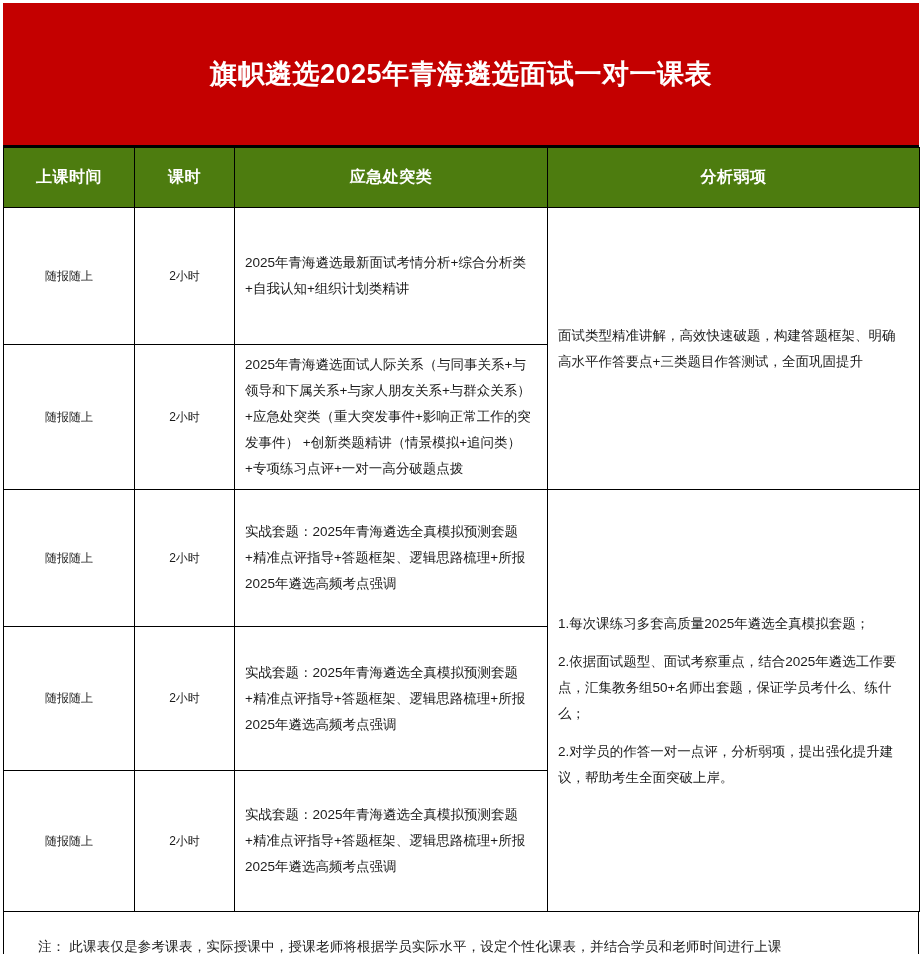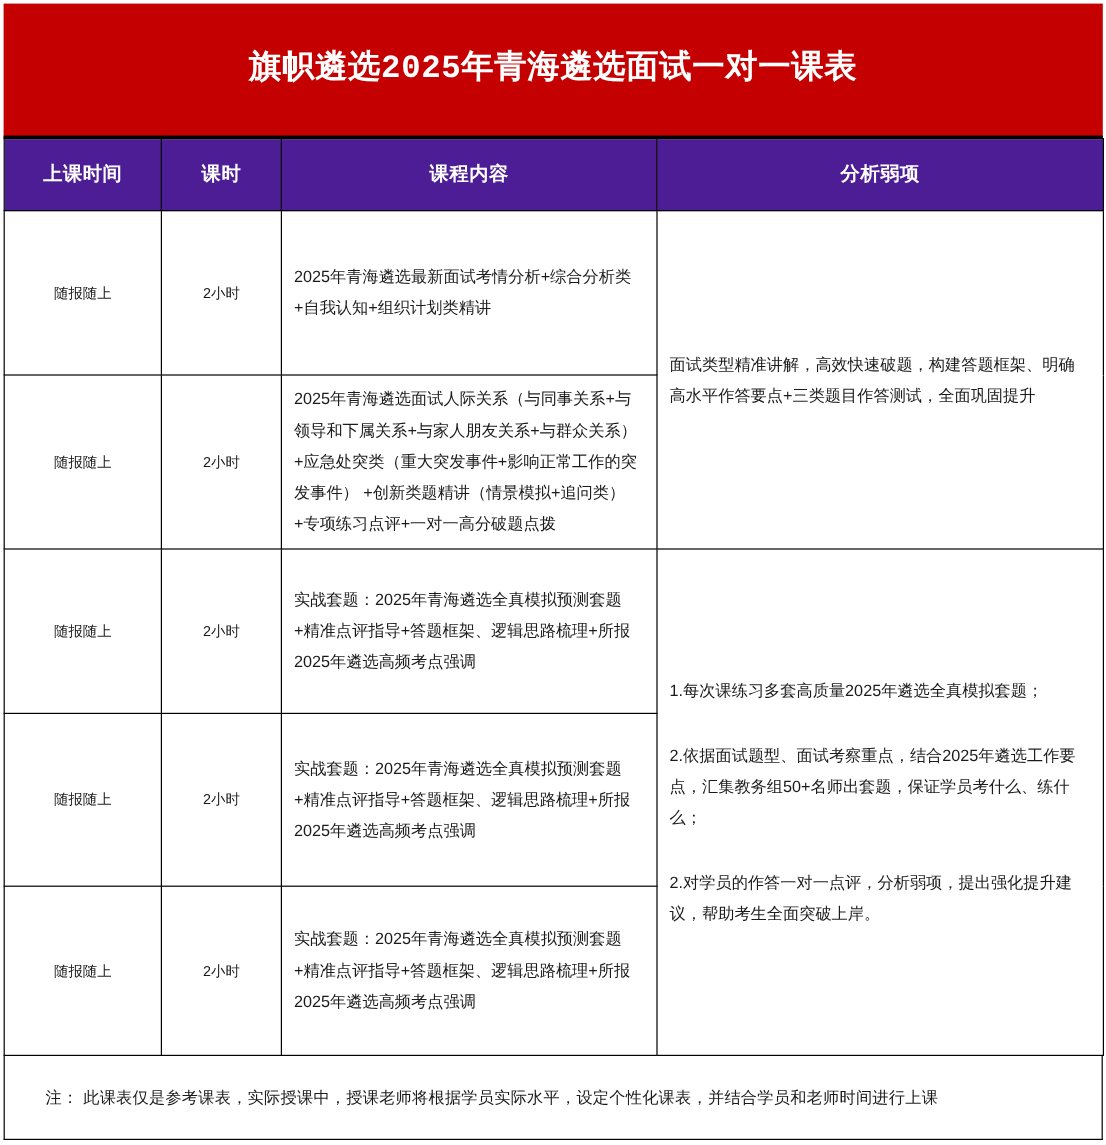--- a/index.html
+++ b/index.html
@@ -17,28 +17,27 @@
     position: relative;
     width: 922px;
     height: 954px;
     box-sizing: border-box;
     padding: 3px 3px 0 3px;
   }
 
   
   .banner {
     background: #C40000;
-    height: 112px;
+    height: 144px;
     box-sizing: border-box;
     display: flex;
     flex-direction: column;
     align-items: center;
     justify-content: center;
     border-bottom: 2px solid #000000;
-    font-family: Liberation Mono, monospace;
   }
   .banner-line {
     color: #ffffff;
     font-weight: bold;
     font-size: 27px;
     line-height: 34px;
     letter-spacing: 0.5px;
     white-space: nowrap;
   }
 
@@ -48,21 +47,21 @@
     border-collapse: collapse;
     table-layout: fixed;
   }
   table.schedule td,
   table.schedule th {
     border: 1px solid #000000;
     vertical-align: middle;
     box-sizing: border-box;
   }
   thead th {
-    background: #4c1d95;
+    background: #4d7c0f;
     color: #ffffff;
     font-weight: bold;
     font-size: 16px;
     height: 60px;
     text-align: center;
     letter-spacing: 0.5px;
   }
   col.c-time  { width: 131px; }
   col.c-hours { width: 100px; }
   col.c-topic { width: 313px; }
@@ -82,21 +81,21 @@
     padding: 6px 10px;
     text-align: left;
   }
   td.cell-content {
     padding: 6px 15px 6px 10px;
   }
   .para {
     margin: 0;
   }
   .para + .para {
-    margin-top: 28px;
+    margin-top: 12px;
   }
 
   
   tr.r1 { height: 137px; }
   tr.r2 { height: 145px; }
   tr.r3 { height: 137px; }
   tr.r4 { height: 144px; }
   tr.r5 { height: 141px; }
 
   
@@ -129,21 +128,21 @@
     <colgroup>
       <col class="c-time">
       <col class="c-hours">
       <col class="c-topic">
       <col class="c-body">
     </colgroup>
     <thead>
       <tr>
         <th>上课时间</th>
         <th>课时</th>
-        <th>课程内容</th>
+        <th>应急处突类</th>
         <th>分析弱项</th>
       </tr>
     </thead>
     <tbody>
 
       <tr class="r1">
         <td class="cell-time">随报随上</td>
         <td class="cell-hours">2小时</td>
         <td class="cell-topic">2025年青海遴选最新面试考情分析+综合分析类+自我认知+组织计划类精讲</td>
         <td class="cell-content" rowspan="2">面试类型精准讲解，高效快速破题，构建答题框架、明确高水平作答要点+三类题目作答测试，全面巩固提升</td>

